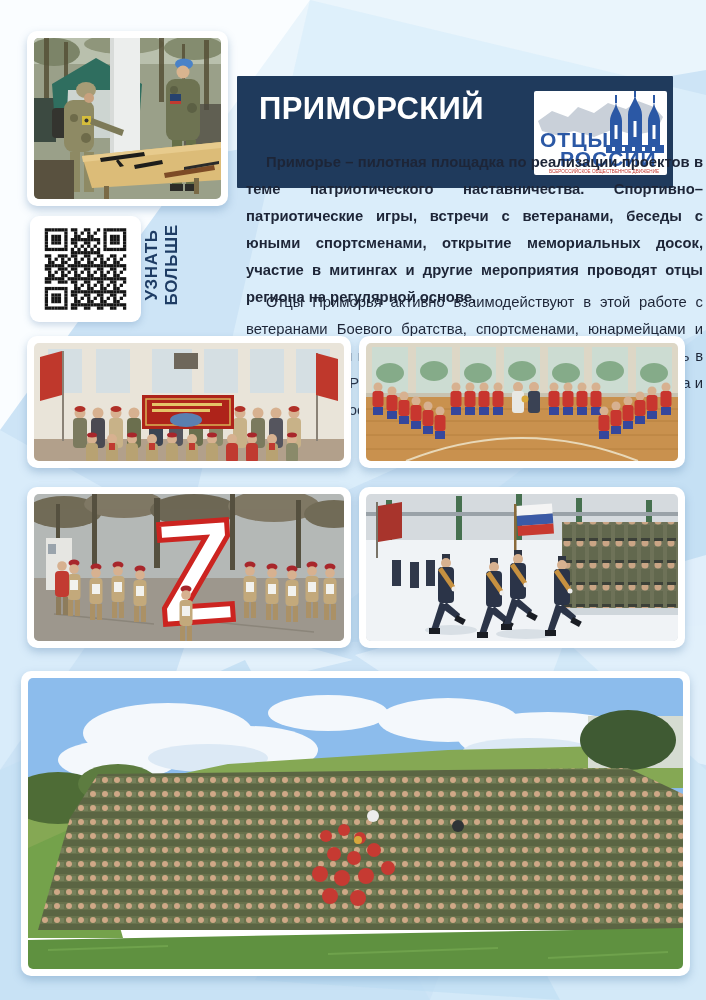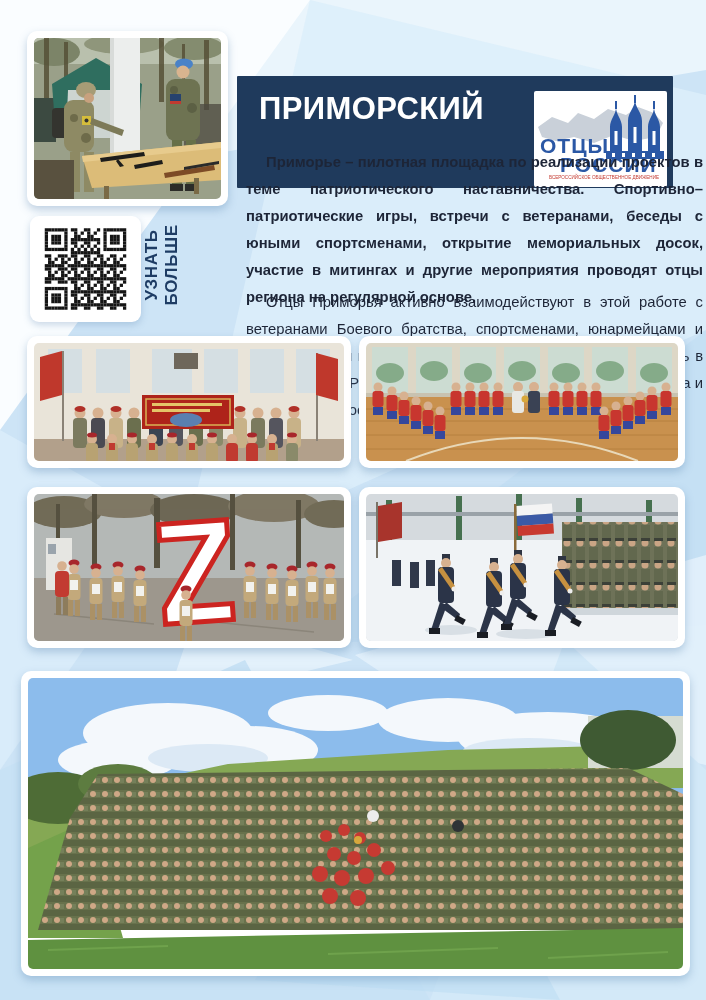--- a/index.html
+++ b/index.html
@@ -17,21 +17,21 @@
   
   .band{
     position:absolute;left:237px;top:30px;width:436px;height:112px;
     background:#1f3a5c;border-radius:1px;z-index:2;margin-top:46px;
   }
   .band-title{
     position:absolute;left:22px;top:15px;color:#ffffff;
     font-size:31px;line-height:35px;font-weight:700;letter-spacing:.4px;
   }
   .logo-box{
-    position:absolute;left:297px;top:15px;width:133px;height:96px;
+    position:absolute;left:297px;top:15px;width:133px;height:84px;
     background:#ffffff;border-radius:2px;overflow:hidden;
   }
   .logo-box svg{display:block;width:100%;height:100%;}
   
   .para{
     position:absolute;left:246px;width:457px;z-index:2;
     color:#1d2537;font-size:14.8px;line-height:27px;
     text-align:justify;text-indent:20px;hyphens:manual;
   }
   .p1{top:149px;font-weight:700;}

